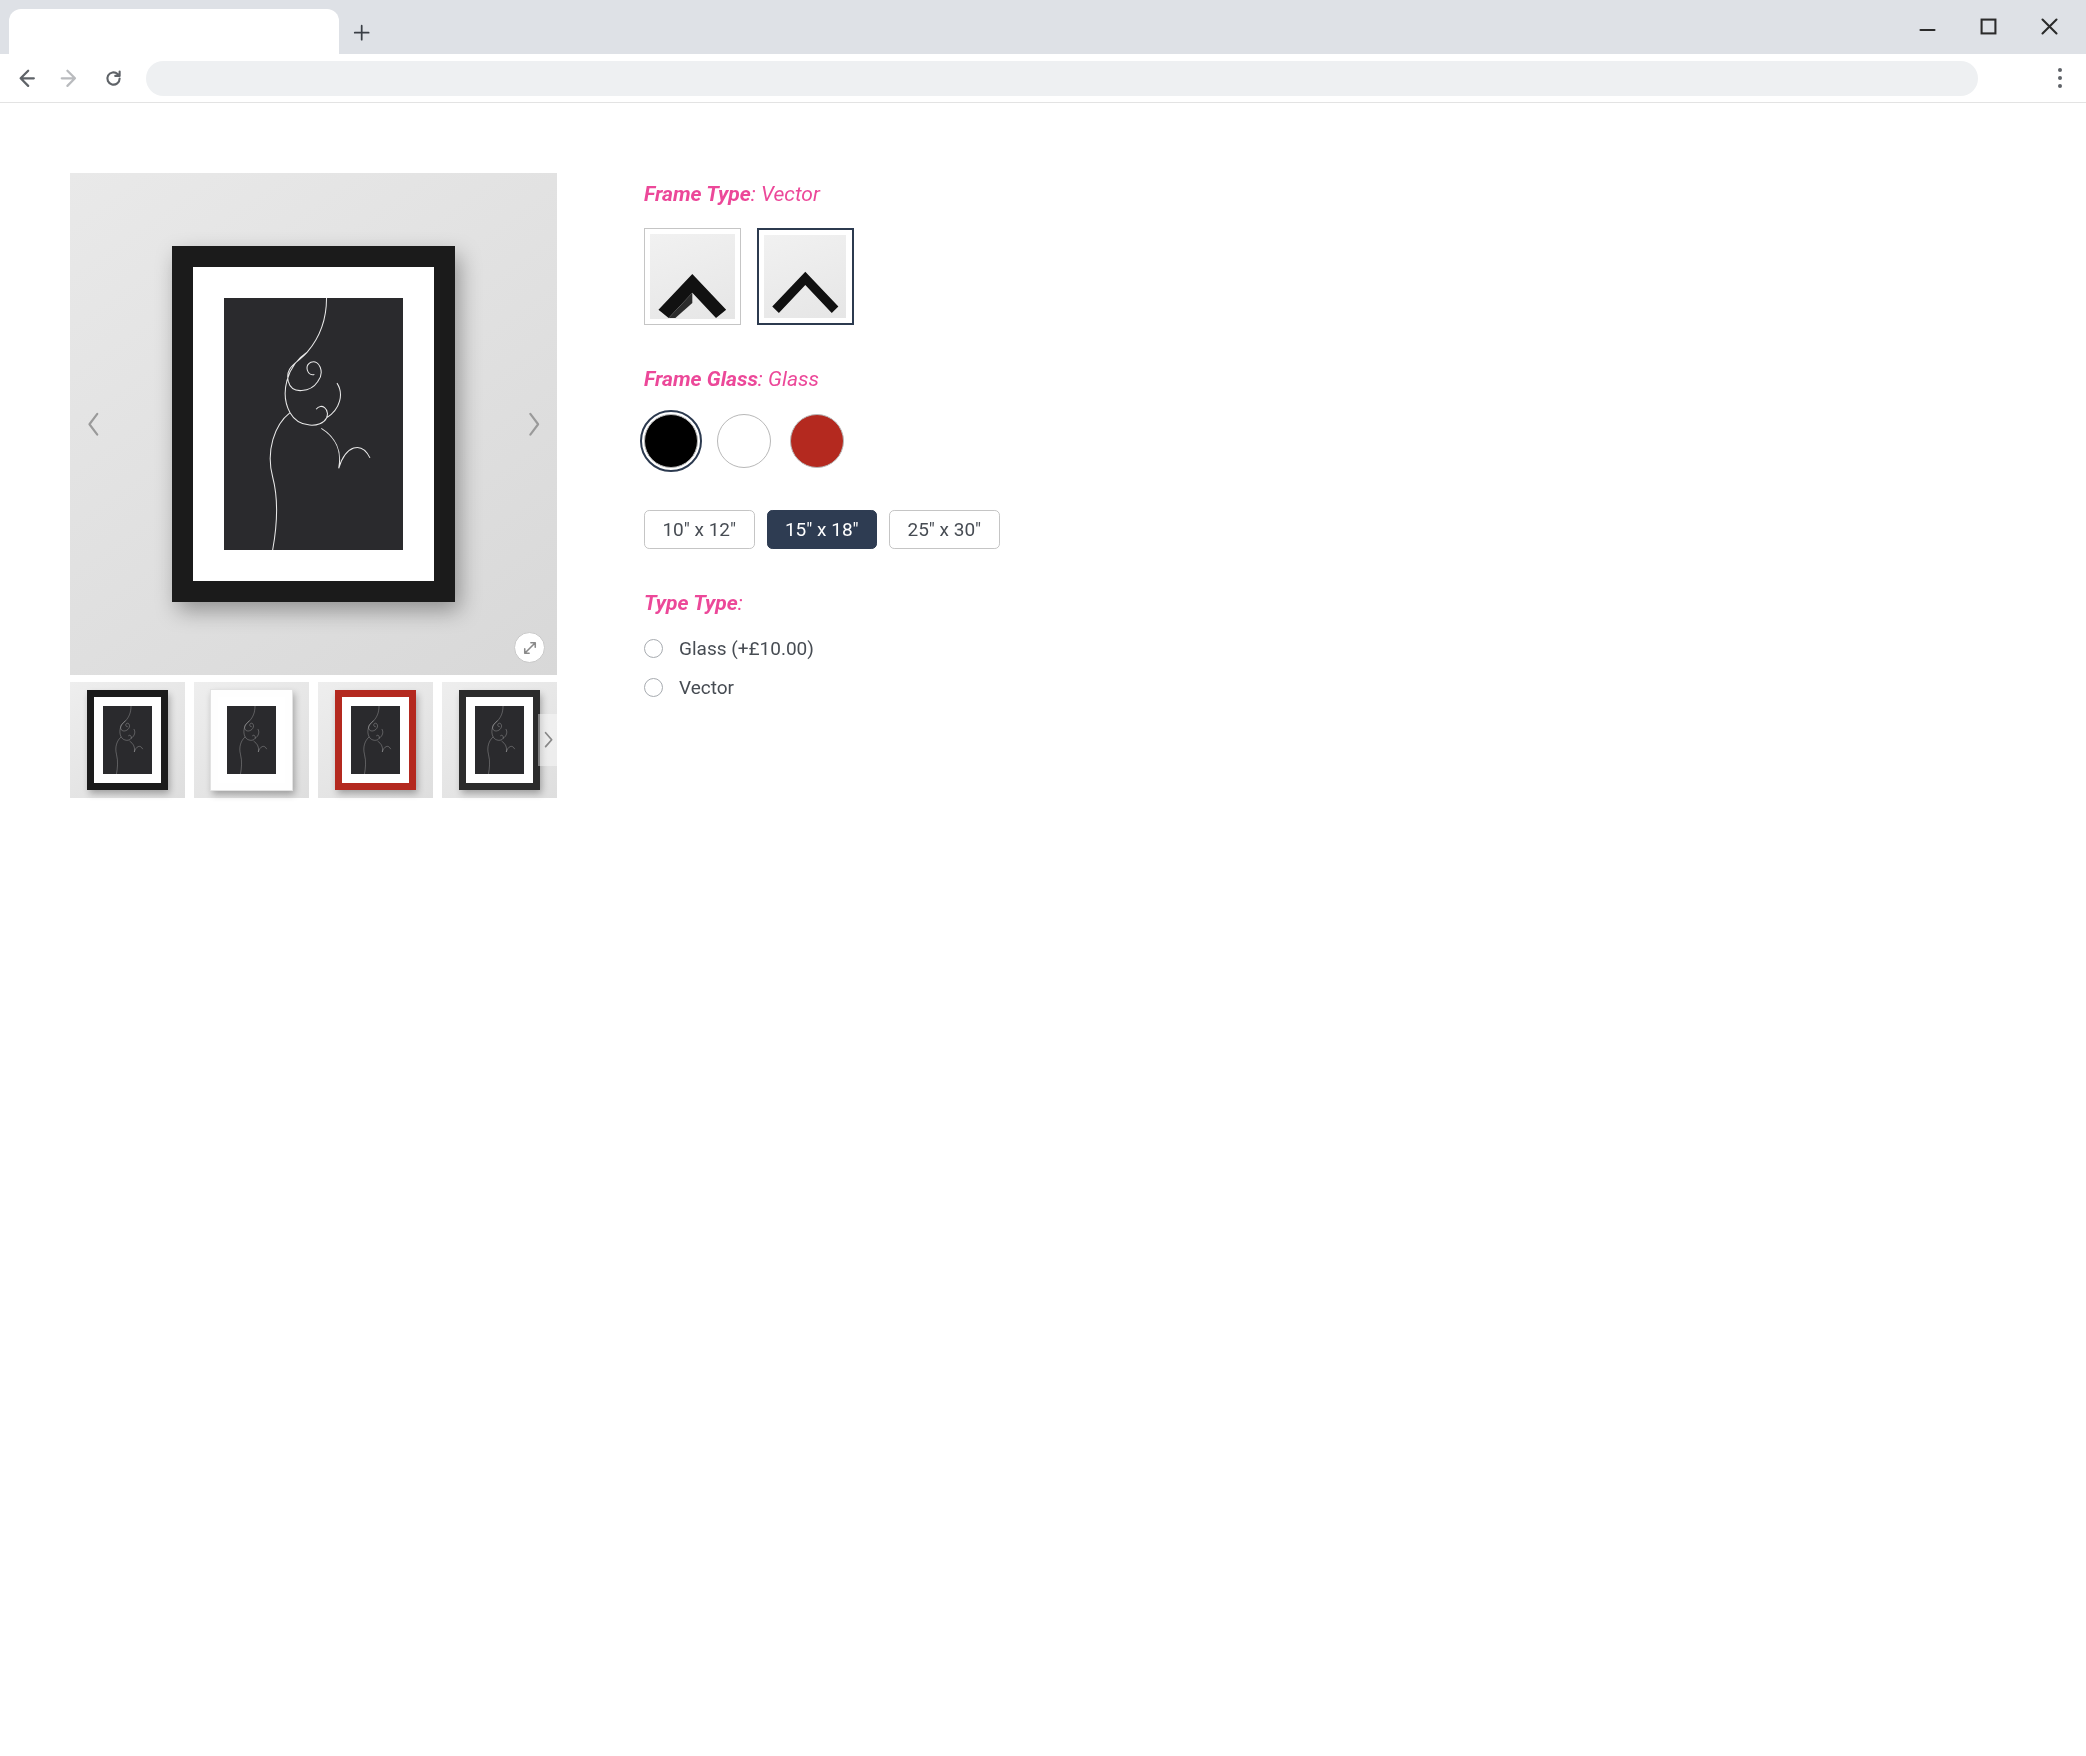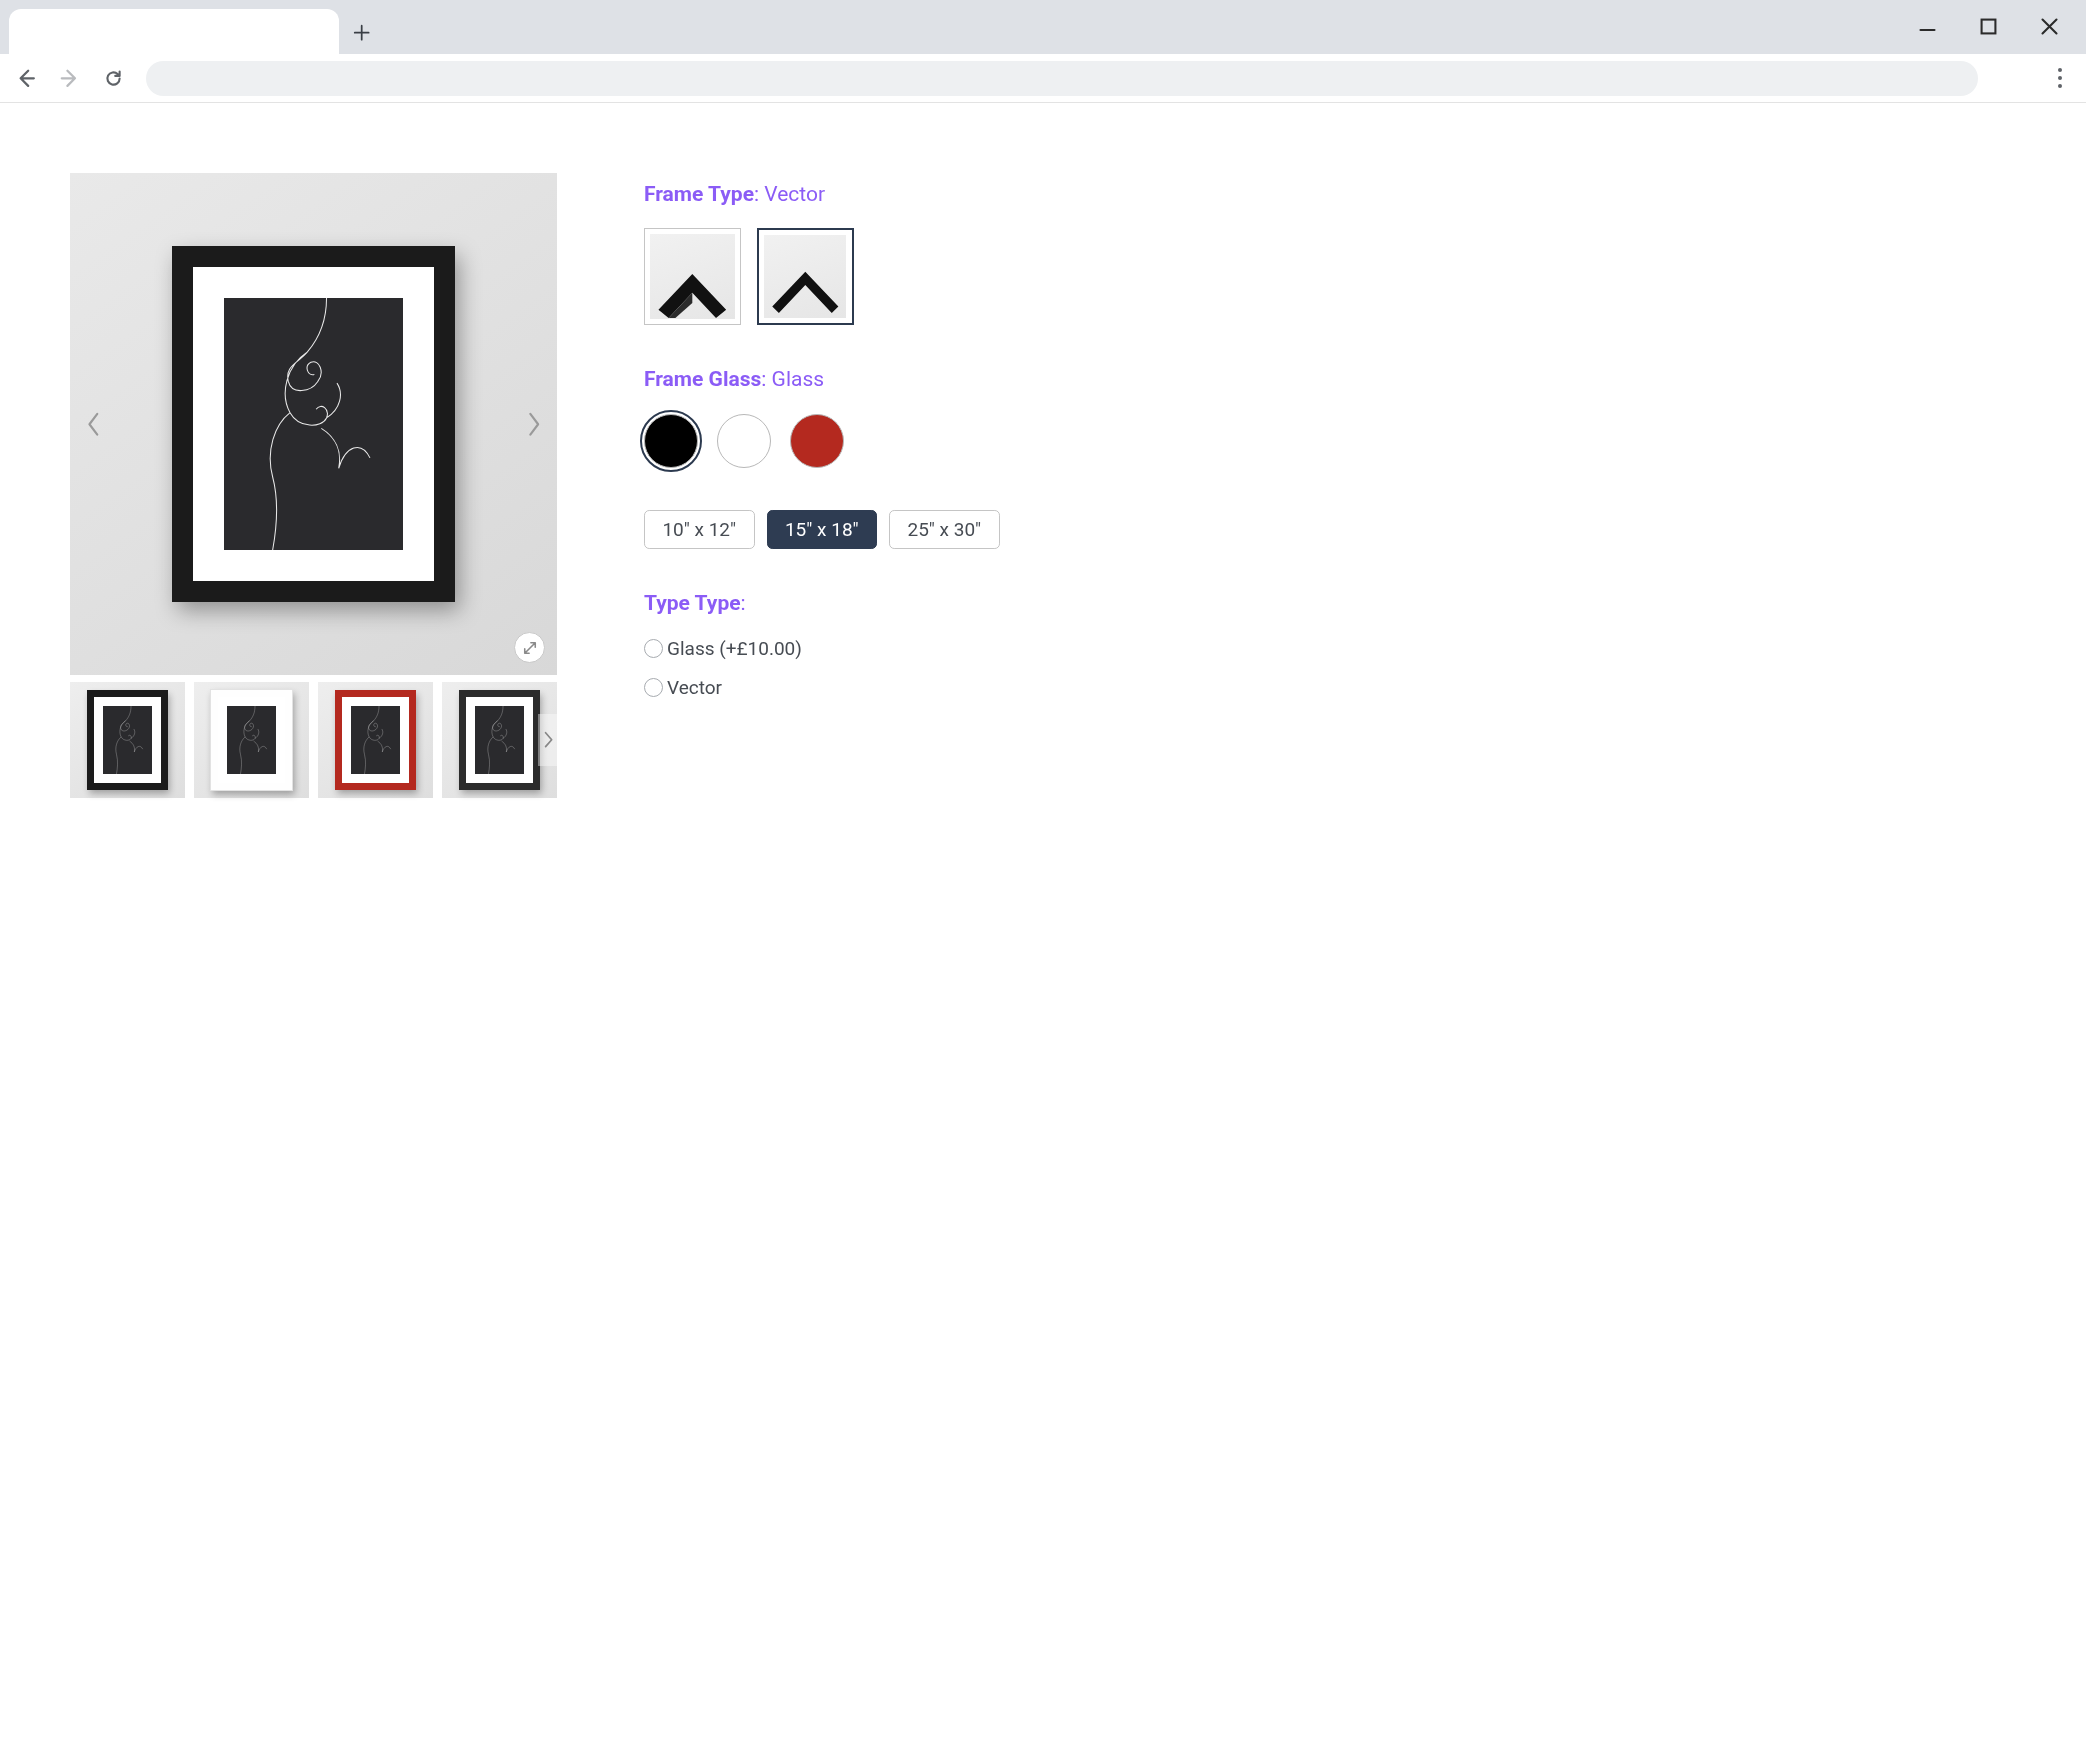--- a/index.html
+++ b/index.html
@@ -85,21 +85,21 @@
   .thumb .art { width:49px; height:68px; }
   .thumb-arrow {
     position:absolute; right:-1.7px; top:50%; transform:translateY(-50%);
     width:21px; height:52px; background:rgba(255,255,255,0.4);
     display:flex; align-items:center; justify-content:center; color:#888; cursor:pointer;
   }
 
   
   .options { flex:1; padding-top: 8.7px; }
   .opt-group { margin-bottom: 42px; }
-  .opt-label { font-size: 21px; color:#8b5cf6; margin-bottom: 22.6px; }
+  .opt-label { font-size: 21px; color:#ec4899; margin-bottom: 22.6px; font-style: italic; }
   .opt-label b { font-weight:700; }
 
   .frame-types { display:flex; gap:15.6px; }
   .ftype {
     width:97px; height:97px; border:0.9px solid #c5c5c5; background:#fff;
     display:flex; align-items:center; justify-content:center; cursor:pointer; padding:5.2px;
   }
   .ftype.selected { border:2.6px solid #2c3a4f; }
   .ftype-inner {
     width:100%; height:100%; background:linear-gradient(160deg,#f1f1f1,#e6e6e6);
@@ -120,21 +120,21 @@
   .swatch.red   { background:#b4291f; }
 
   .sizes { display:flex; gap:12px; }
   .size-btn {
     padding: 7px 17.4px; font-size:19px; color:#474c53; background:#fff;
     border:0.9px solid #c5c5c5; border-radius:5.2px; cursor:pointer;
   }
   .size-btn.selected { background:#2e3c52; color:#fff; border-color:#2e3c52; }
 
   .radios { display:flex; flex-direction:column; gap:15.6px; }
-  .radio { display:flex; align-items:center; gap:4px; font-size:19px; color:#474c53; cursor:pointer;}
+  .radio { display:flex; align-items:center; gap:16px; font-size:19px; color:#474c53; cursor:pointer;}
   .radio .dot {
     width:19px; height:19px; border-radius:50%; border:1.7px solid #a7abb0; background:#fff;
   }
 </style>
 </head>
 <body>
 
 <div class="browser-chrome">
   <div class="titlebar">
     <div class="tab"></div>

